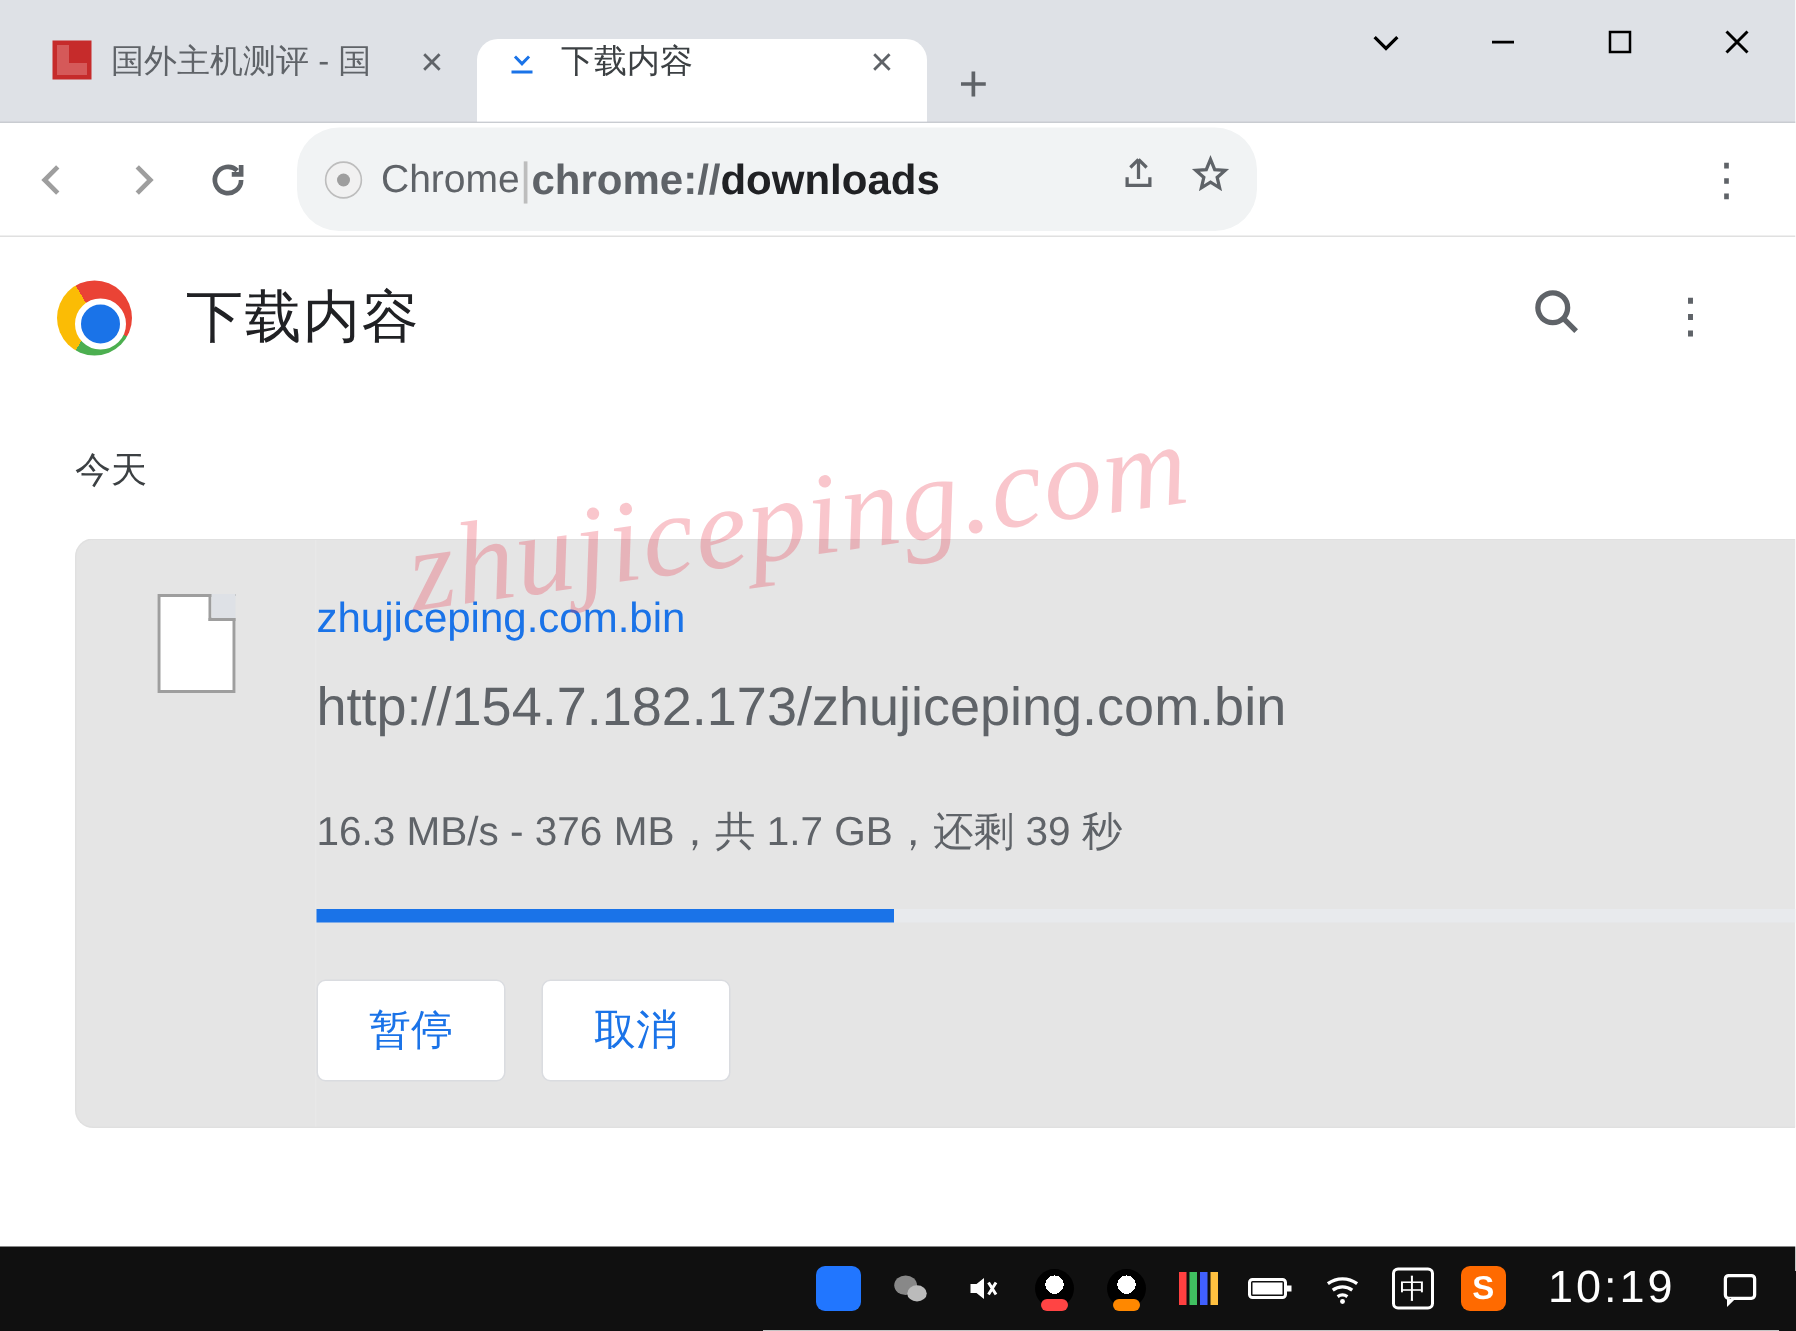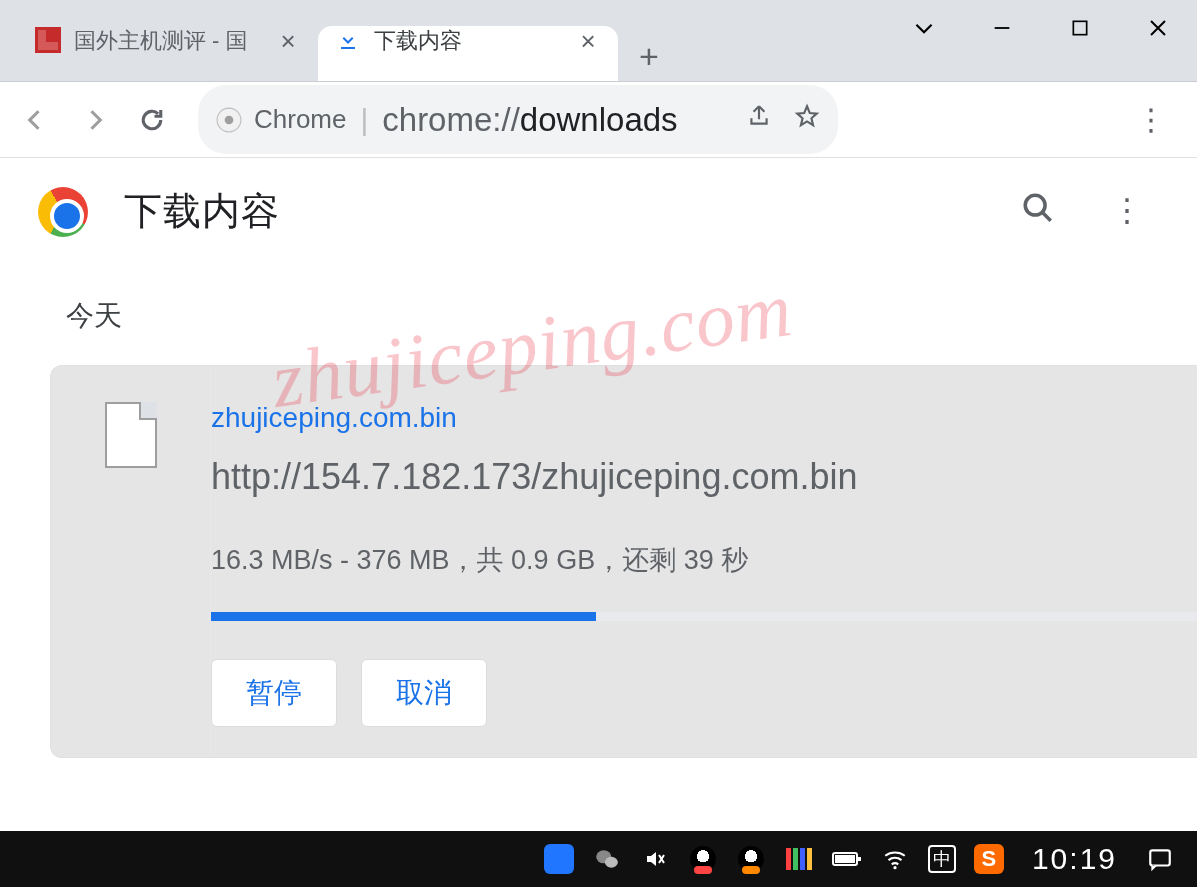--- a/index.html
+++ b/index.html
@@ -120,31 +120,30 @@
   }
   .nav-btn.disabled { color:#bdbdbd; }
   .omnibox {
     flex: 0 0 640px;
     height: 69px;
     background: #f1f3f4;
     border-radius: 28px;
     display:flex;
     align-items:center;
     padding: 0 18px;
-    gap: 14px;
     margin-left: 14px;
     position: relative;
   }
   .omni-chrome {
     display:flex; align-items:center; gap:12px;
     color:#5f6368;
     font-size: 26px;
   }
   .omni-sep { color:#bdbdbd; font-size:30px; }
-  .omni-url { color:#5f6368; font-size:33px; }
+  .omni-url { color:#5f6368; font-size:28px;font-weight:bold; }
   .omni-url .bold { color:#202124; }
   .omni-actions {
     margin-left:auto;
     display:flex; gap:22px;
     color:#5f6368; font-size:26px;
   }
   .menu-dots {
     width:52px; display:flex; align-items:center; justify-content:center;
     color:#5f6368; font-size:30px; margin-left:auto; margin-right:10px;
   }
@@ -179,21 +178,21 @@
     transform: rotate(-8deg);
     font-style:italic;
     font-family: Georgia, serif;
     pointer-events:none;
     letter-spacing:1px;
     z-index: 50;
   }
 
   
   .content { padding: 40px 0 0 50px; }
-  .date-label { font-size:28px; color:#3c4043; margin-bottom:30px;margin-left:16px; }
+  .date-label { font-size:24px; color:#3c4043; margin-bottom:30px; }
   .dl-card {
     display:flex;
     border:1px solid #e0e0e0;
     border-radius:12px 0 0 12px;
     border-right:none;
     background:#e5e5e5;
     min-height:340px;
   }
   .dl-left {
     width:160px;
@@ -380,21 +379,21 @@
 <div class="content">
   <div class="date-label">今天</div>
 
   <div class="dl-card">
     <div class="dl-left">
       <div class="file-icon"></div>
     </div>
     <div class="dl-body">
       <div class="dl-name">zhujiceping.com.bin</div>
       <div class="dl-url">http://154.7.182.173/zhujiceping.com.bin</div>
-      <div class="dl-status">16.3 MB/s - 376 MB，共 0.9 GB，还剩 39 秒</div>
+      <div class="dl-status">16.3 MB/s - 376 MB，共 1.7 GB，还剩 39 秒</div>
       <div class="progress">
         <div class="bar" style="width: 39%;"></div>
       </div>
       <div class="dl-actions">
         <button class="dl-btn">暂停</button>
         <button class="dl-btn">取消</button>
       </div>
     </div>
   </div>
 </div>

